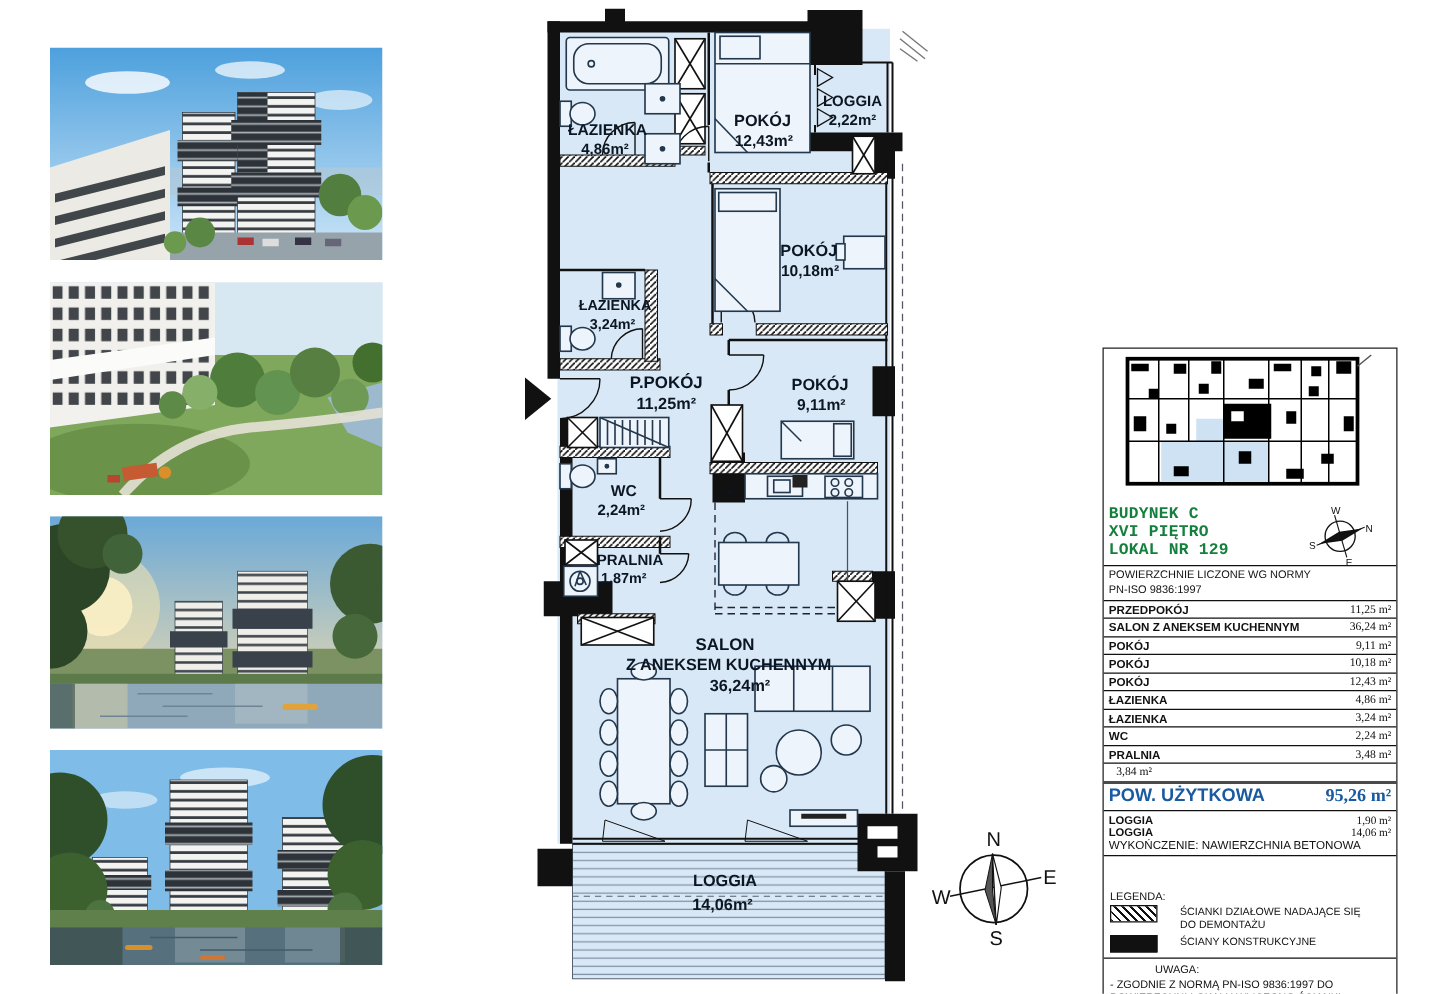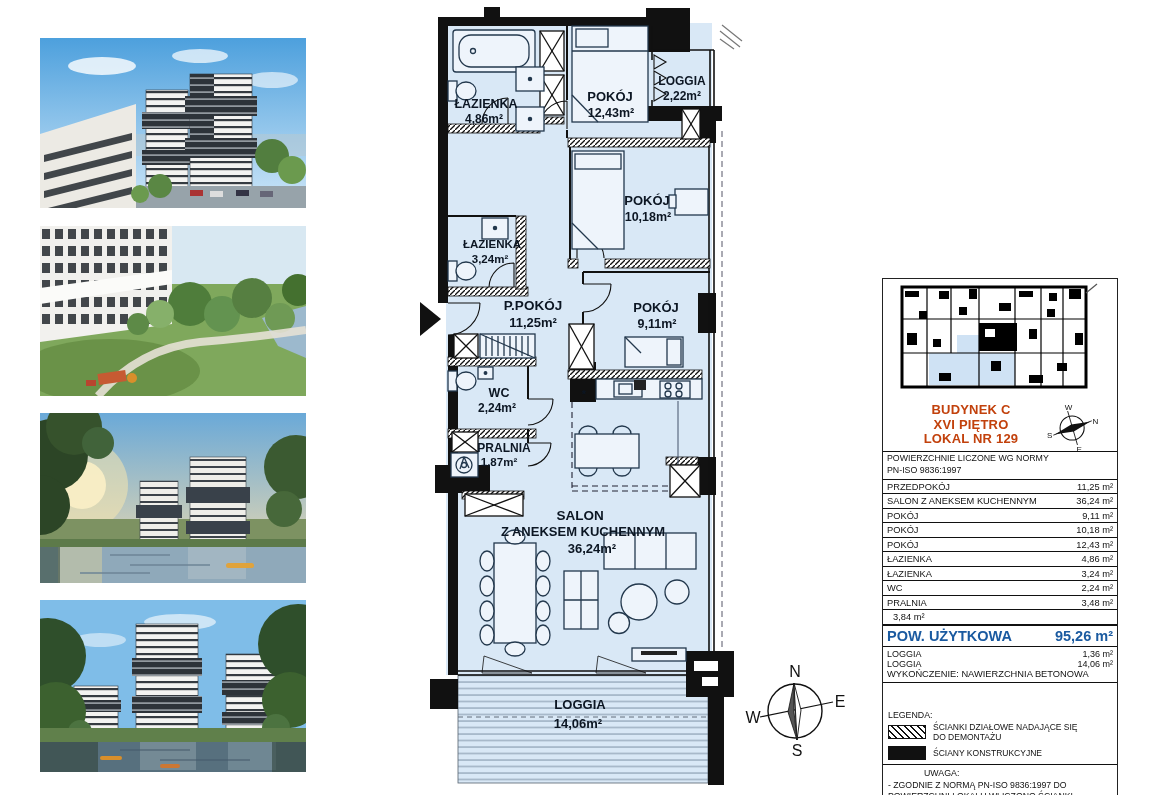--- a/index.html
+++ b/index.html
@@ -10,38 +10,38 @@
   .photo{position:absolute;left:40px;width:266px;height:170px;overflow:hidden;background:#cfe0ee;}
   .photo svg{display:block;}
   .plan-wrap{position:absolute;left:420px;top:5px;width:460px;height:788px;}
   .panel{
     position:absolute;left:882px;top:278px;width:236px;box-sizing:border-box;
     border:1.6px solid #222;background:#fff;
   }
   .mini-plan{padding:4px 6px 2px 6px;}
   .title-row{position:relative;height:50px;}
   .title-block{
-    position:absolute;left:4px;top:2px;width:168px;text-align:center;
-    font-weight:bold;font-size:13px;line-height:1.12;color:#c2410c;letter-spacing:.2px;
+    position:absolute;left:4px;top:2px;width:168px;
+    font-weight:bold;font-size:13px;line-height:1.12;color:#15803d;letter-spacing:.2px;font-family:Liberation Mono, monospace;
   }
   .mini-compass{position:absolute;right:12px;top:2px;}
   .tbl{border-top:1.4px solid #111;}
   .thead{font-size:8.8px;line-height:1.35;padding:1px 4px 2px 4px;border-bottom:1px solid #111;}
   .trow{display:flex;justify-content:space-between;align-items:center;
         font-size:9.3px;padding:1px 4px;border-bottom:1px solid #111;min-height:11.5px;}
-  .trow .tlabel{flex:1;}
-  .trow .tval{white-space:nowrap;padding-left:6px;}
+  .trow .tlabel{flex:1;font-weight:bold;}
+  .trow .tval{white-space:nowrap;padding-left:6px;font-family:Liberation Serif, serif;}
   .trow.tall .tlabel{max-width:150px;line-height:1.45;}
   .trow.total{border-top:1.6px solid #111;border-bottom:1.8px solid #111;
         font-size:14.5px;font-weight:bold;color:#1a5aa0;padding:2px 4px;}
   .trow.slim{border-bottom:none;min-height:9px;font-size:9px;padding:0 4px;}
   .finish{font-size:9.3px;padding:0 4px 3px 4px;border-bottom:1.6px solid #111;}
   .legend{padding:3px 5px 4px 5px;border-bottom:1.6px solid #111;}
   .legend-title{font-size:8.8px;margin-bottom:2px;margin-top:24px;}
-  .legend-item{display:flex;align-items:center;margin-bottom:3px;}
+  .legend-item{display:flex;align-items:flex-start;margin-bottom:3px;gap:11px;}
   .swatch{width:36px;height:12px;border:1px solid #111;margin-right:7px;flex:0 0 auto;}
   .swatch.hatch{background:repeating-linear-gradient(45deg,#111 0 1.6px,#fff 1.6px 4.6px);}
   .swatch.solid{background:#111;}
   .legend-label{font-size:8.5px;line-height:1.25;max-width:150px;}
   .uwaga{padding:3px 5px 5px 5px;}
   .uwaga-title{font-size:8.8px;margin-bottom:2px;margin-left:36px;}
   .uwaga-line{font-size:8.7px;line-height:1.3;margin-bottom:1px;}
   svg text{font-family:"Liberation Sans", sans-serif;}
 </style>
 </head>
@@ -655,21 +655,21 @@
     </div>
     <div class="trow tall">
       <span class="tval">3,84 m²</span>
     </div>
     <div class="trow total">
       <span class="tlabel">POW. UŻYTKOWA</span>
       <span class="tval">95,26 m²</span>
     </div>
     <div class="trow slim" style="padding-top:2px">
       <span class="tlabel">LOGGIA</span>
-      <span class="tval">1,36 m²</span>
+      <span class="tval">1,90 m²</span>
     </div>
     <div class="trow slim">
       <span class="tlabel">LOGGIA</span>
       <span class="tval">14,06 m²</span>
     </div>
     <div class="finish">WYKOŃCZENIE: NAWIERZCHNIA BETONOWA</div>
   </div>
 
   <div class="legend">
     <div class="legend-title">LEGENDA:</div>

